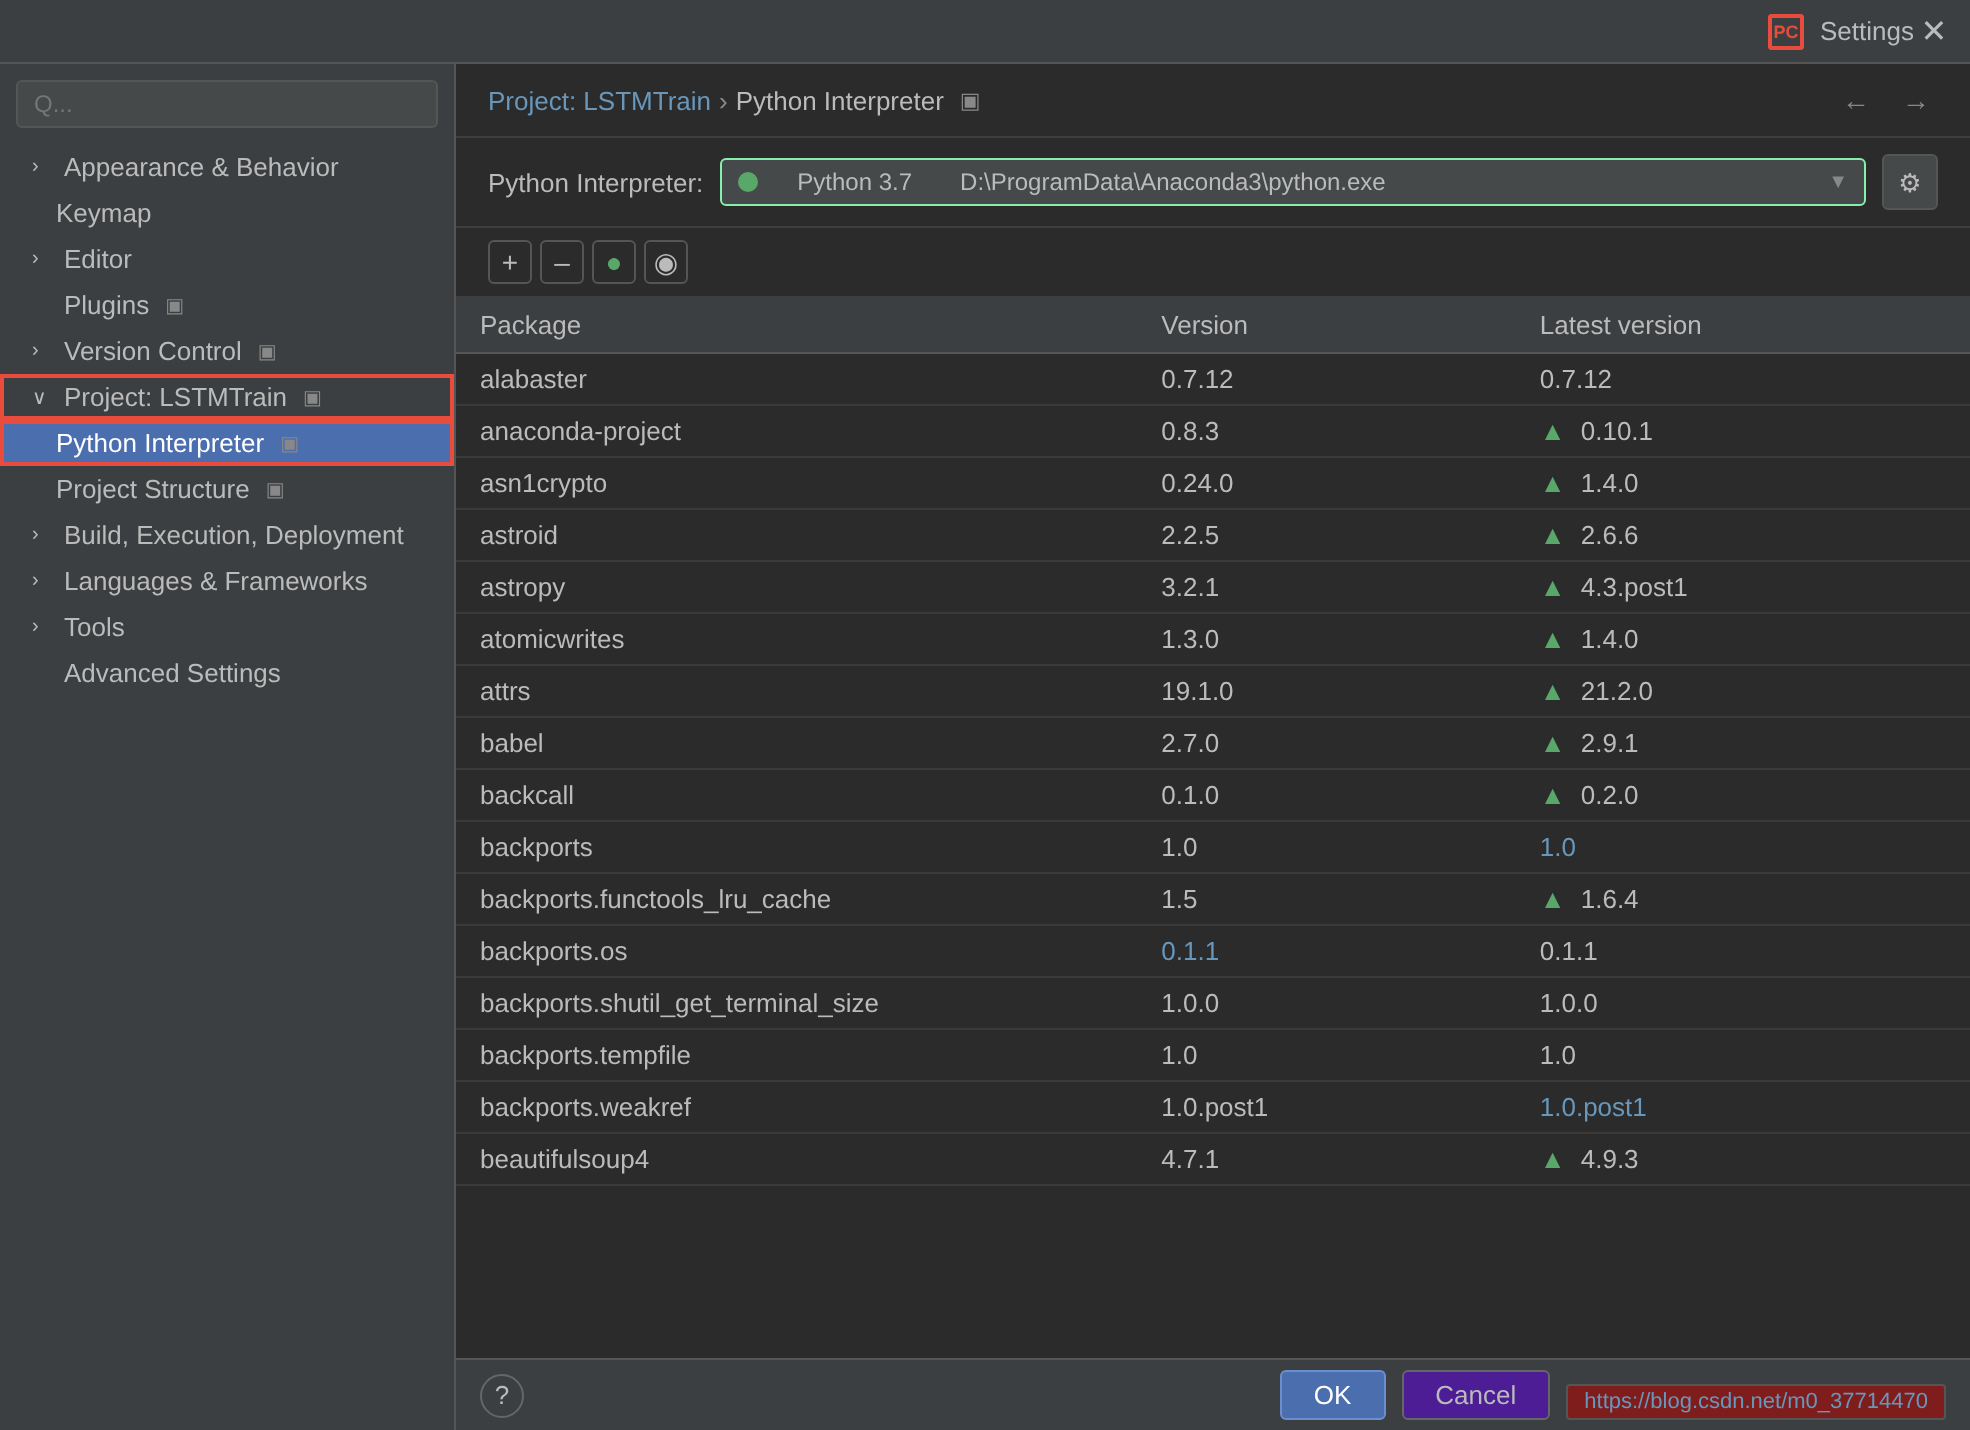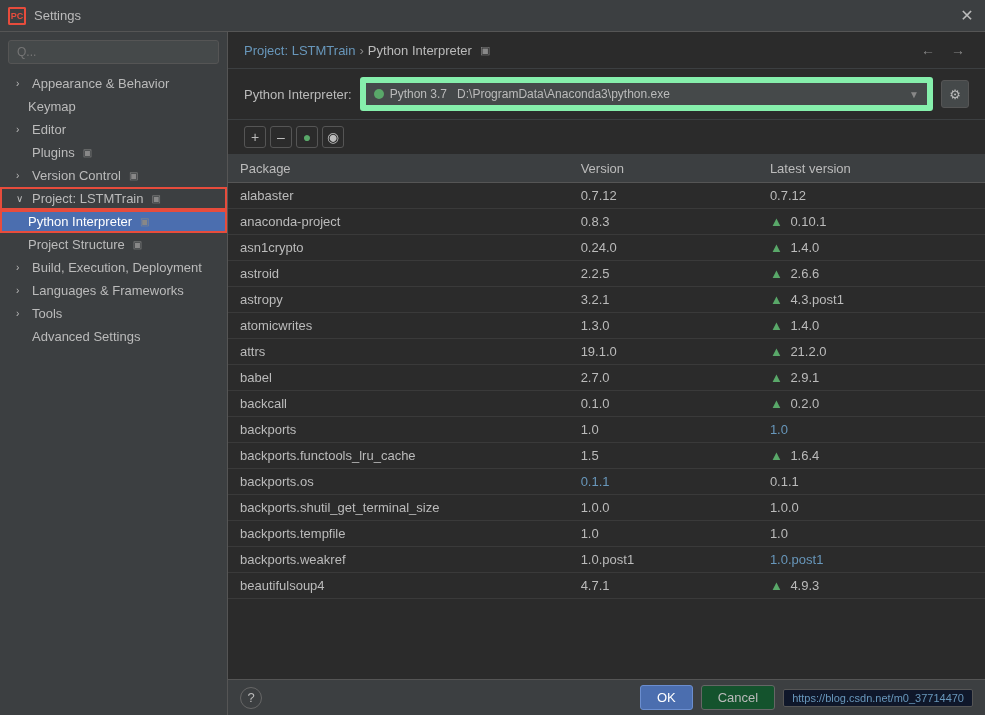--- a/index.html
+++ b/index.html
@@ -15,21 +15,21 @@
       flex-direction: column;
     }
     
     .title-bar {
       display: flex;
       align-items: center;
       background: #3c3f41;
       border-bottom: 1px solid #555;
       padding: 4px 8px;
       height: 32px;
-      justify-content: space-between;
+      justify-content: flex-end;
     }
     .title-bar-left {
       display: flex;
       align-items: center;
       gap: 8px;
     }
     .title-bar-icon {
       width: 18px;
       height: 18px;
       border: 2px solid #e74c3c;
@@ -161,27 +161,27 @@
       border-bottom: 1px solid #3c3f41;
     }
     .interpreter-label {
       color: #bbb;
       font-size: 13px;
       white-space: nowrap;
     }
     .interpreter-select {
       flex: 1;
       background: #45494a;
-      border: 6px solid #86efac;
+      border: 1px solid #86efac;
       color: #bbb;
       padding: 4px 8px;
       font-size: 12px;
       display: flex;
       align-items: center;
-      gap: 6px;
+      gap: 20px;
       border-radius: 3px;
       cursor: pointer;
       position: relative;
     }
     .interpreter-select .green-dot {
       width: 10px;
       height: 10px;
       border-radius: 50%;
       background: #59a869;
       flex-shrink: 0;
@@ -302,43 +302,43 @@
       background: none;
       color: #bbb;
       display: flex;
       align-items: center;
       justify-content: center;
       cursor: pointer;
       font-size: 13px;
     }
     .bottom-right {
       display: flex;
-      align-items: center;
+      align-items: flex-end;
       gap: 8px;
     }
     .btn-ok {
       background: #4b6eaf;
       border: 1px solid #6b8ecf;
       color: #fff;
       padding: 4px 16px;
       border-radius: 3px;
       cursor: pointer;
       font-size: 13px;
     }
     .btn-cancel {
-      background: #14532d;
+      background: #4c1d95;
       border: 1px solid #666;
       color: #bbb;
       padding: 4px 16px;
       border-radius: 3px;
       cursor: pointer;
       font-size: 13px;
     }
     .url-badge {
-      background: #0f172a;
+      background: #7f1d1d;
       border: 1px solid #555;
       color: #6897bb;
       padding: 2px 8px;
       font-size: 11px;
       border-radius: 2px;
     }
 
     
     .table-container::-webkit-scrollbar { width: 8px; }
     .table-container::-webkit-scrollbar-track { background: #2b2b2b; }

